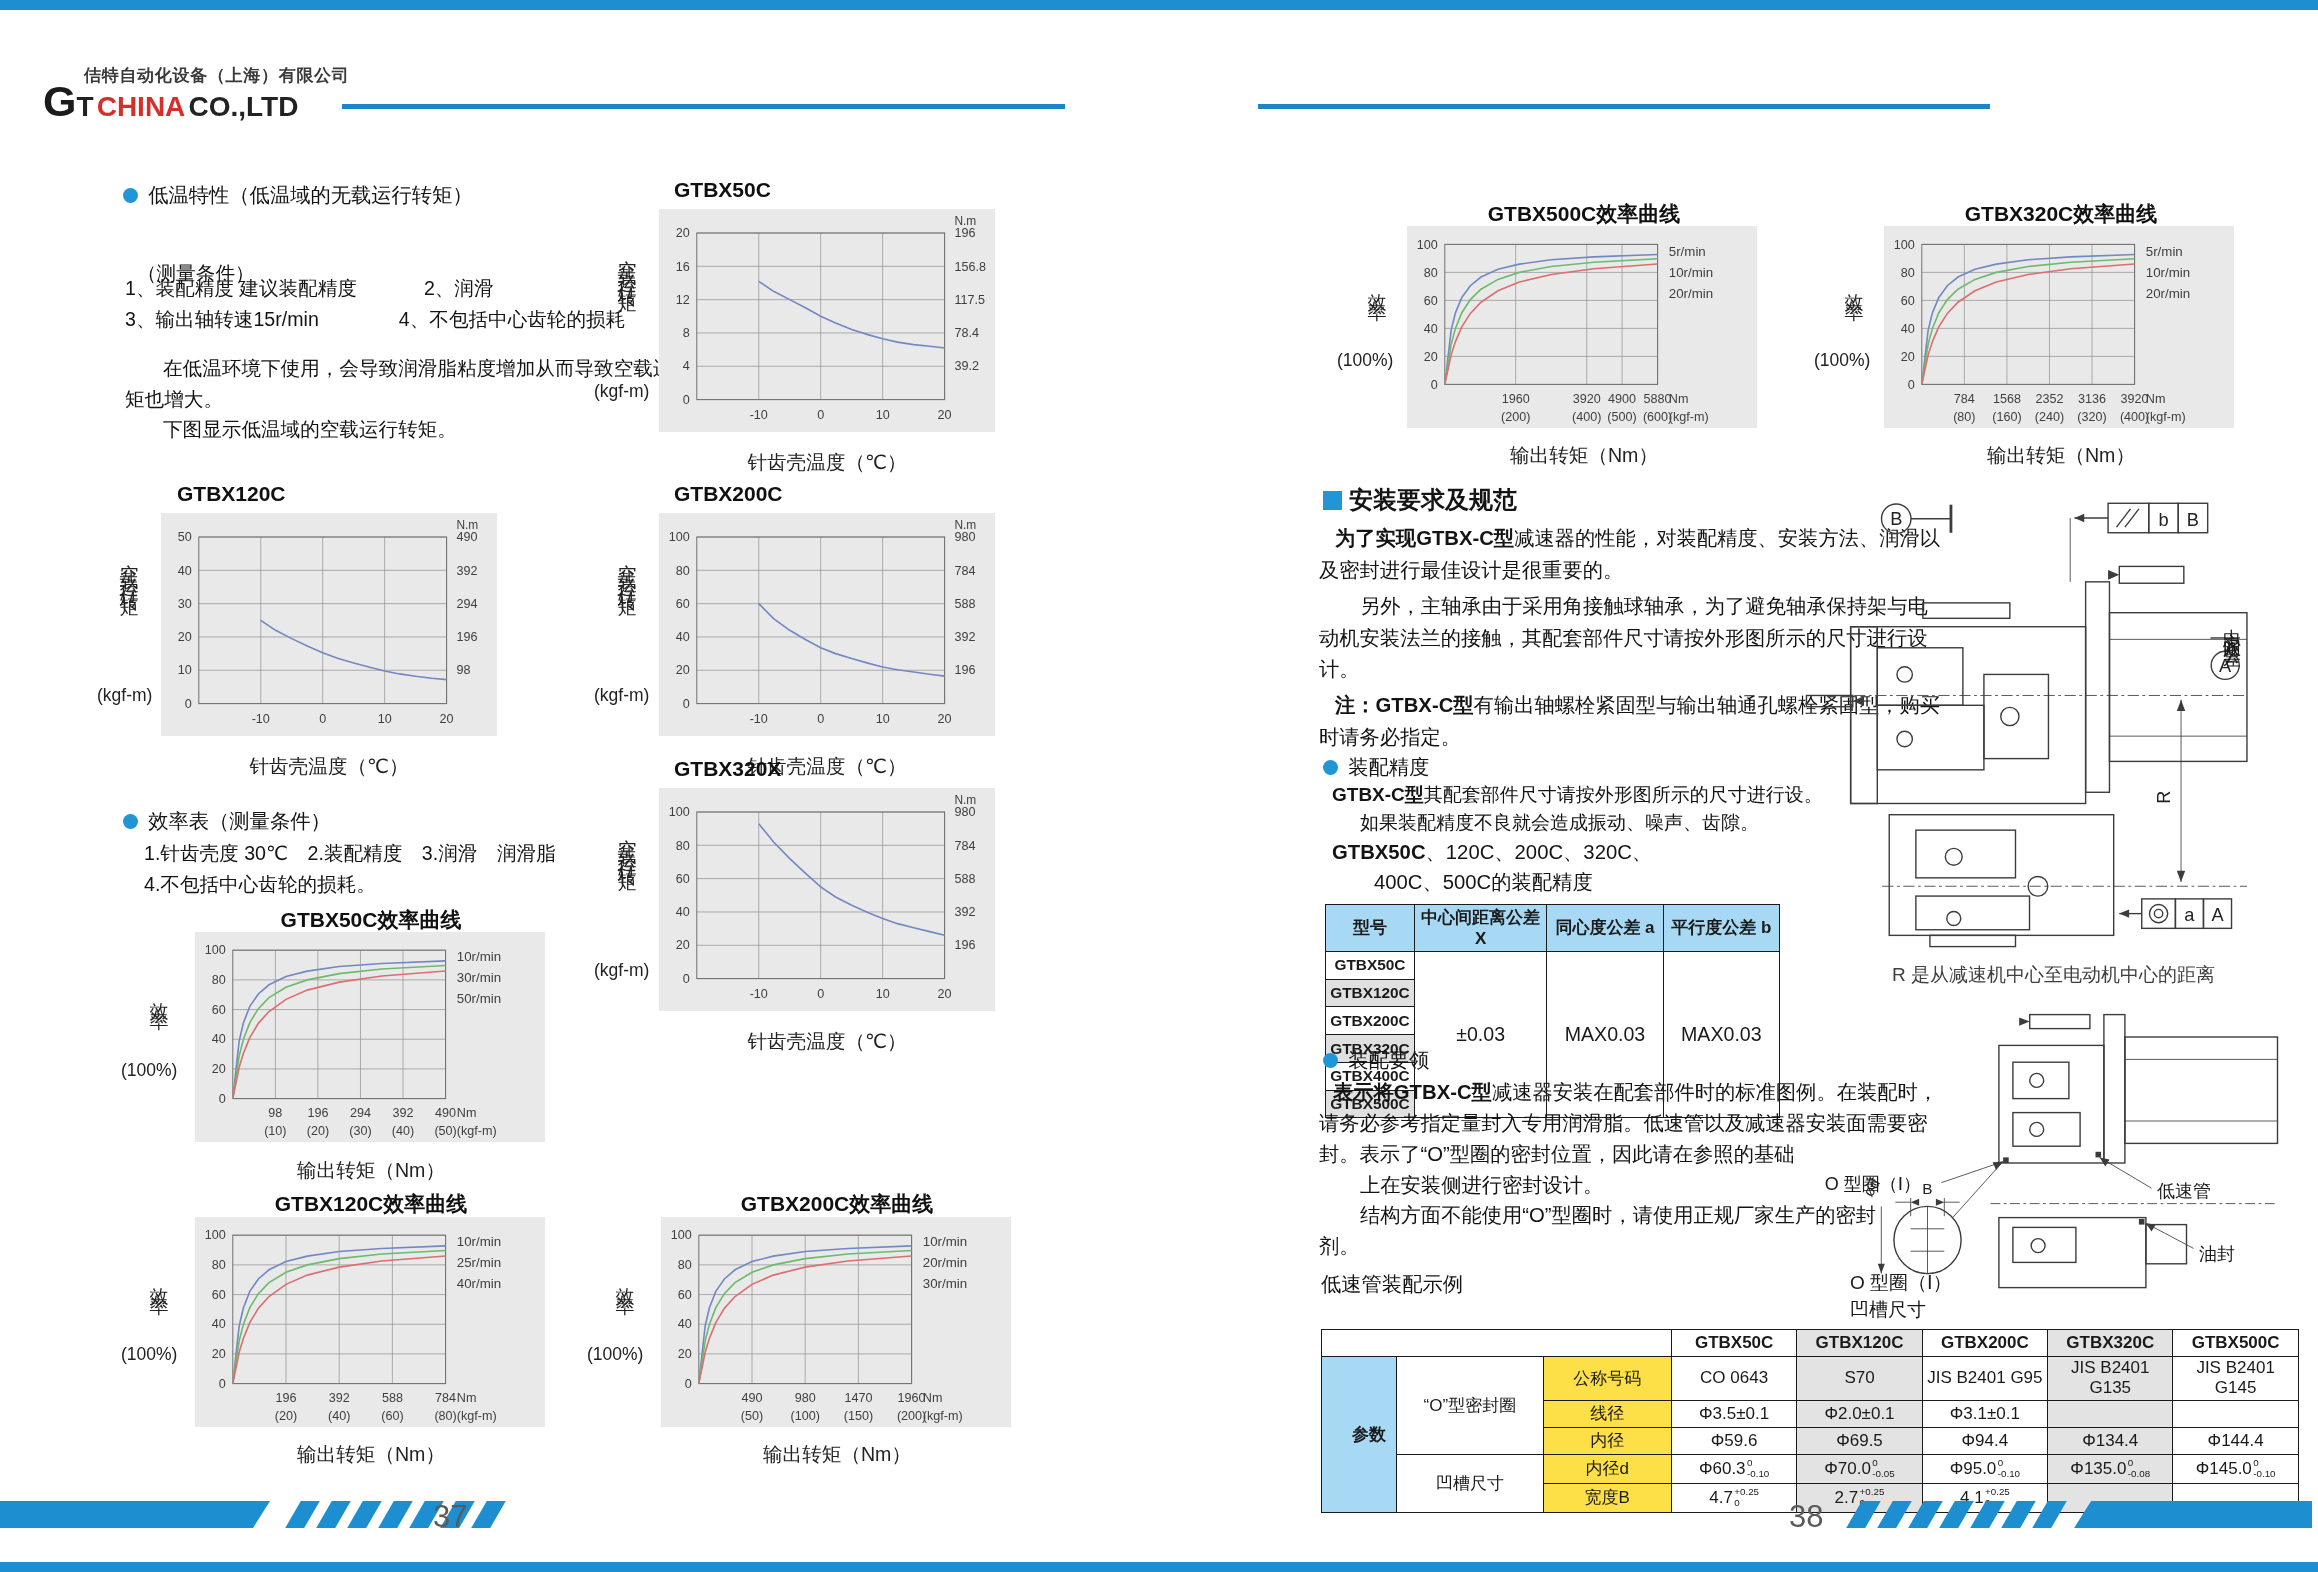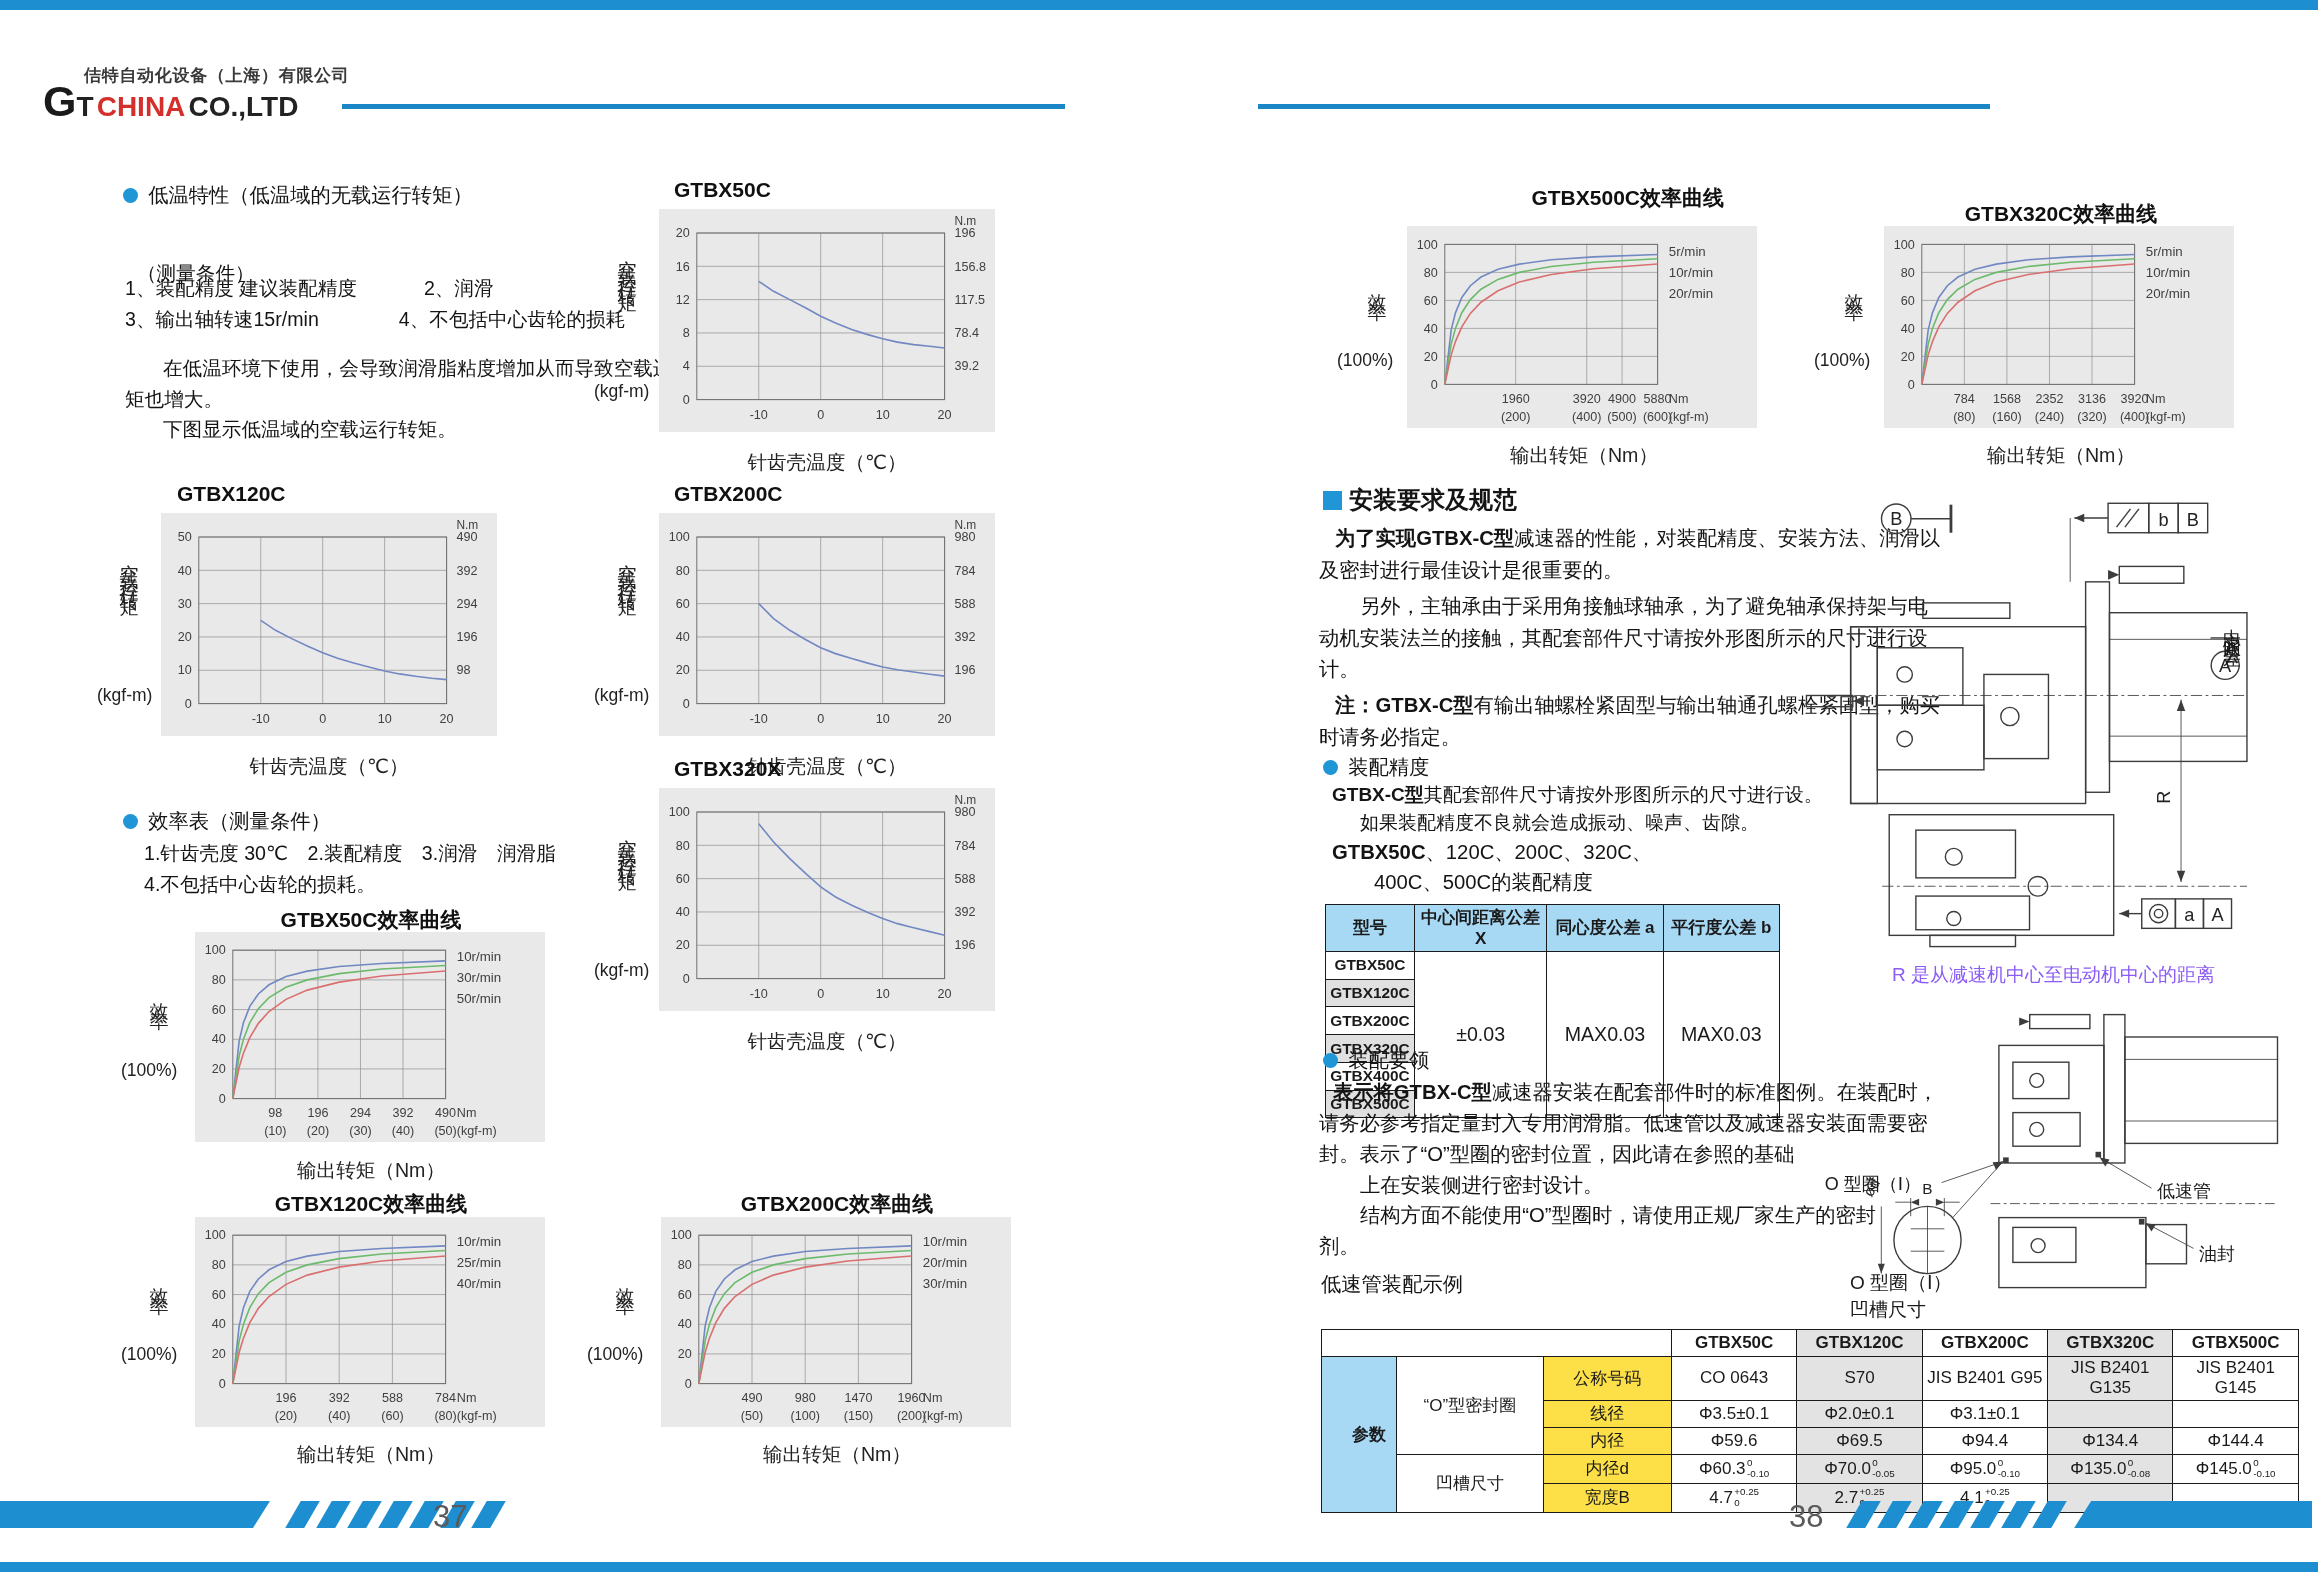--- a/index.html
+++ b/index.html
@@ -339,21 +339,21 @@
       <text x="374" y="42" text-anchor="start" font-size="19" fill="#3f3f3f" font-family="Liberation Sans, DejaVu Sans, sans-serif">10r/min</text>
       <text x="374" y="72" text-anchor="start" font-size="19" fill="#3f3f3f" font-family="Liberation Sans, DejaVu Sans, sans-serif">20r/min</text>
       <text x="374" y="102" text-anchor="start" font-size="19" fill="#3f3f3f" font-family="Liberation Sans, DejaVu Sans, sans-serif">30r/min</text>
       <rect x="54" y="26" width="304" height="212" fill="none" stroke="#6f6f6f" stroke-width="1.4"></rect>
       <path d="M54.0,238.0 L63.1,155.7 L69.2,129.7 L78.3,106.3 L90.5,88.5 L105.7,75.4 L130.0,63.7 L160.4,55.9 L206.0,49.3 L266.8,44.9 L358.0,41.3" fill="none" stroke="#7188c2" stroke-width="2.3"></path>
       <path d="M54.0,238.0 L63.1,176.9 L69.2,153.2 L78.3,129.5 L90.5,109.5 L105.7,93.8 L130.0,79.0 L160.4,68.4 L206.0,59.5 L266.8,52.9 L358.0,47.8" fill="none" stroke="#6cba6c" stroke-width="2.3"></path>
       <path d="M54.0,238.0 L63.1,193.3 L69.2,173.1 L78.3,150.9 L90.5,130.5 L105.7,113.6 L130.0,96.2 L160.4,83.0 L206.0,71.6 L266.8,62.9 L358.0,55.7" fill="none" stroke="#d96f6f" stroke-width="2.3"></path>
     </svg></div>
 <div class="xlab" style="left:739px;top:1441px;width:196px;">输出转矩（Nm）</div>
 
-<div class="chart-title" style="left:1444px;top:184px;width:280px;text-align:right;">GTBX500C效率曲线</div>
+<div class="chart-title" style="left:1444px;top:200px;width:280px;text-align:center;">GTBX500C效率曲线</div>
 <div class="ylab" style="left:1364px;top:279px;">效率</div>
 <div class="yunit" style="left:1337px;top:350px;">(100%)</div>
 <div class="chart-card" style="left:1407px;top:226px;width:350px;height:202px;"><svg width="350" height="202" viewBox="0 0 500 288">
       <line x1="54" y1="226" x2="358" y2="226" stroke="#8f8f8f" stroke-width="1"></line>
       <text x="44" y="232" text-anchor="end" font-size="18" fill="#3f3f3f" font-family="Liberation Sans, DejaVu Sans, sans-serif">0</text>
       <line x1="54" y1="186" x2="358" y2="186" stroke="#8f8f8f" stroke-width="1"></line>
       <text x="44" y="192" text-anchor="end" font-size="18" fill="#3f3f3f" font-family="Liberation Sans, DejaVu Sans, sans-serif">20</text>
       <line x1="54" y1="146" x2="358" y2="146" stroke="#8f8f8f" stroke-width="1"></line>
       <text x="44" y="152" text-anchor="end" font-size="18" fill="#3f3f3f" font-family="Liberation Sans, DejaVu Sans, sans-serif">40</text>
       <line x1="54" y1="106" x2="358" y2="106" stroke="#8f8f8f" stroke-width="1"></line>
@@ -554,21 +554,21 @@
     <circle cx="524" cy="641" r="6"></circle>
     <rect x="548" y="620" width="40" height="42"></rect>
     <rect x="588" y="620" width="40" height="42"></rect>
     <text x="568" y="652" text-anchor="middle">a</text>
     <text x="608" y="652" text-anchor="middle">A</text>
     <line x1="500" y1="641" x2="468" y2="641"></line>
     <path class="fill" d="M468,641 l14,-6 l0,12 z"></path>
   </svg>
   <div class="dwg-label vert" style="left:429px;top:151px;font-size:17.5px;">中心间距公差X</div>
 </div>
-<div class="t" style="left:1892px;top:962px;font-size:19px;color:#8b5cf6;">R 是从减速机中心至电动机中心的距离</div>
+<div class="t" style="left:1892px;top:962px;font-size:19px;color:#404040;">R 是从减速机中心至电动机中心的距离</div>
 
 <div class="t p" style="left:1323px;top:1046px;">
   <span class="bullet"></span><span>装配要领</span>
 </div>
 <div class="t p" style="left:1333px;top:1078px;">
   <span class="b">表示将GTBX-C型</span><span>减速器安装在配套部件时的标准图例。在装配时，</span>
 </div>
 <div class="t p" style="left:1319px;top:1109px;">请务必参考指定量封入专用润滑脂。低速管以及减速器安装面需要密</div>
 <div class="t p" style="left:1319px;top:1140px;">封。表示了“O”型圈的密封位置，因此请在参照的基础</div>
 <div class="t p" style="left:1360px;top:1171px;">上在安装侧进行密封设计。</div>

